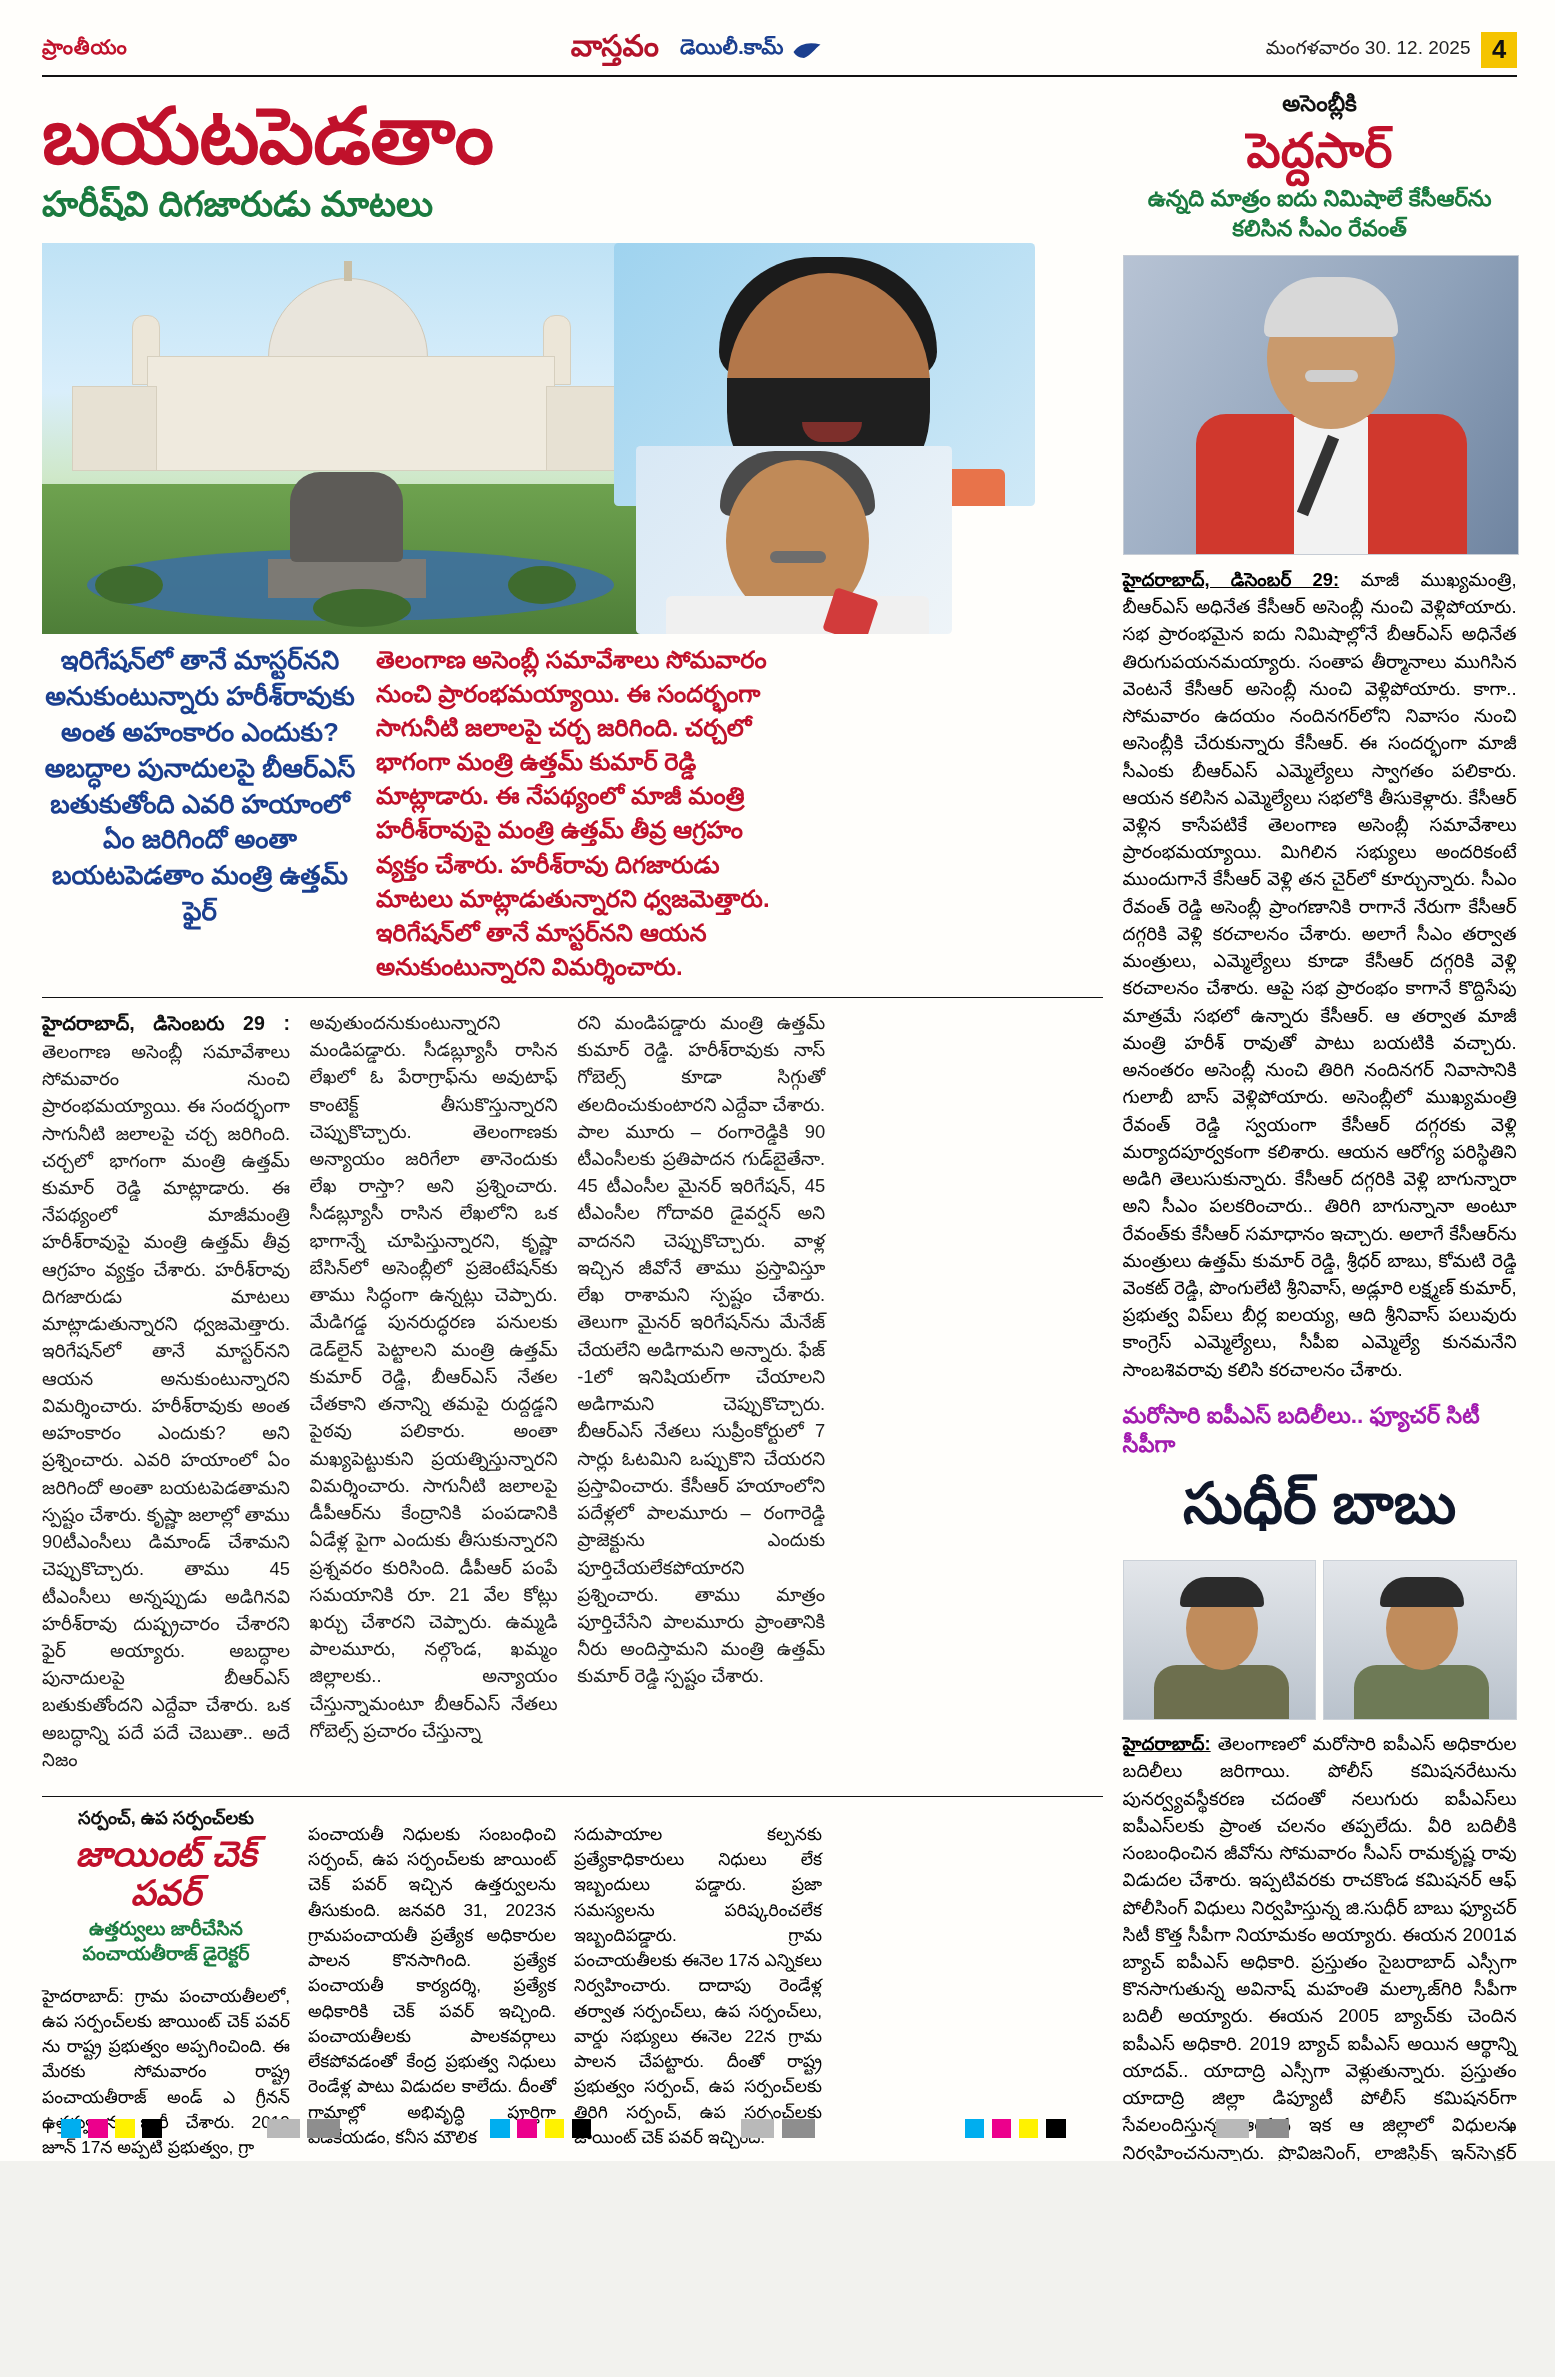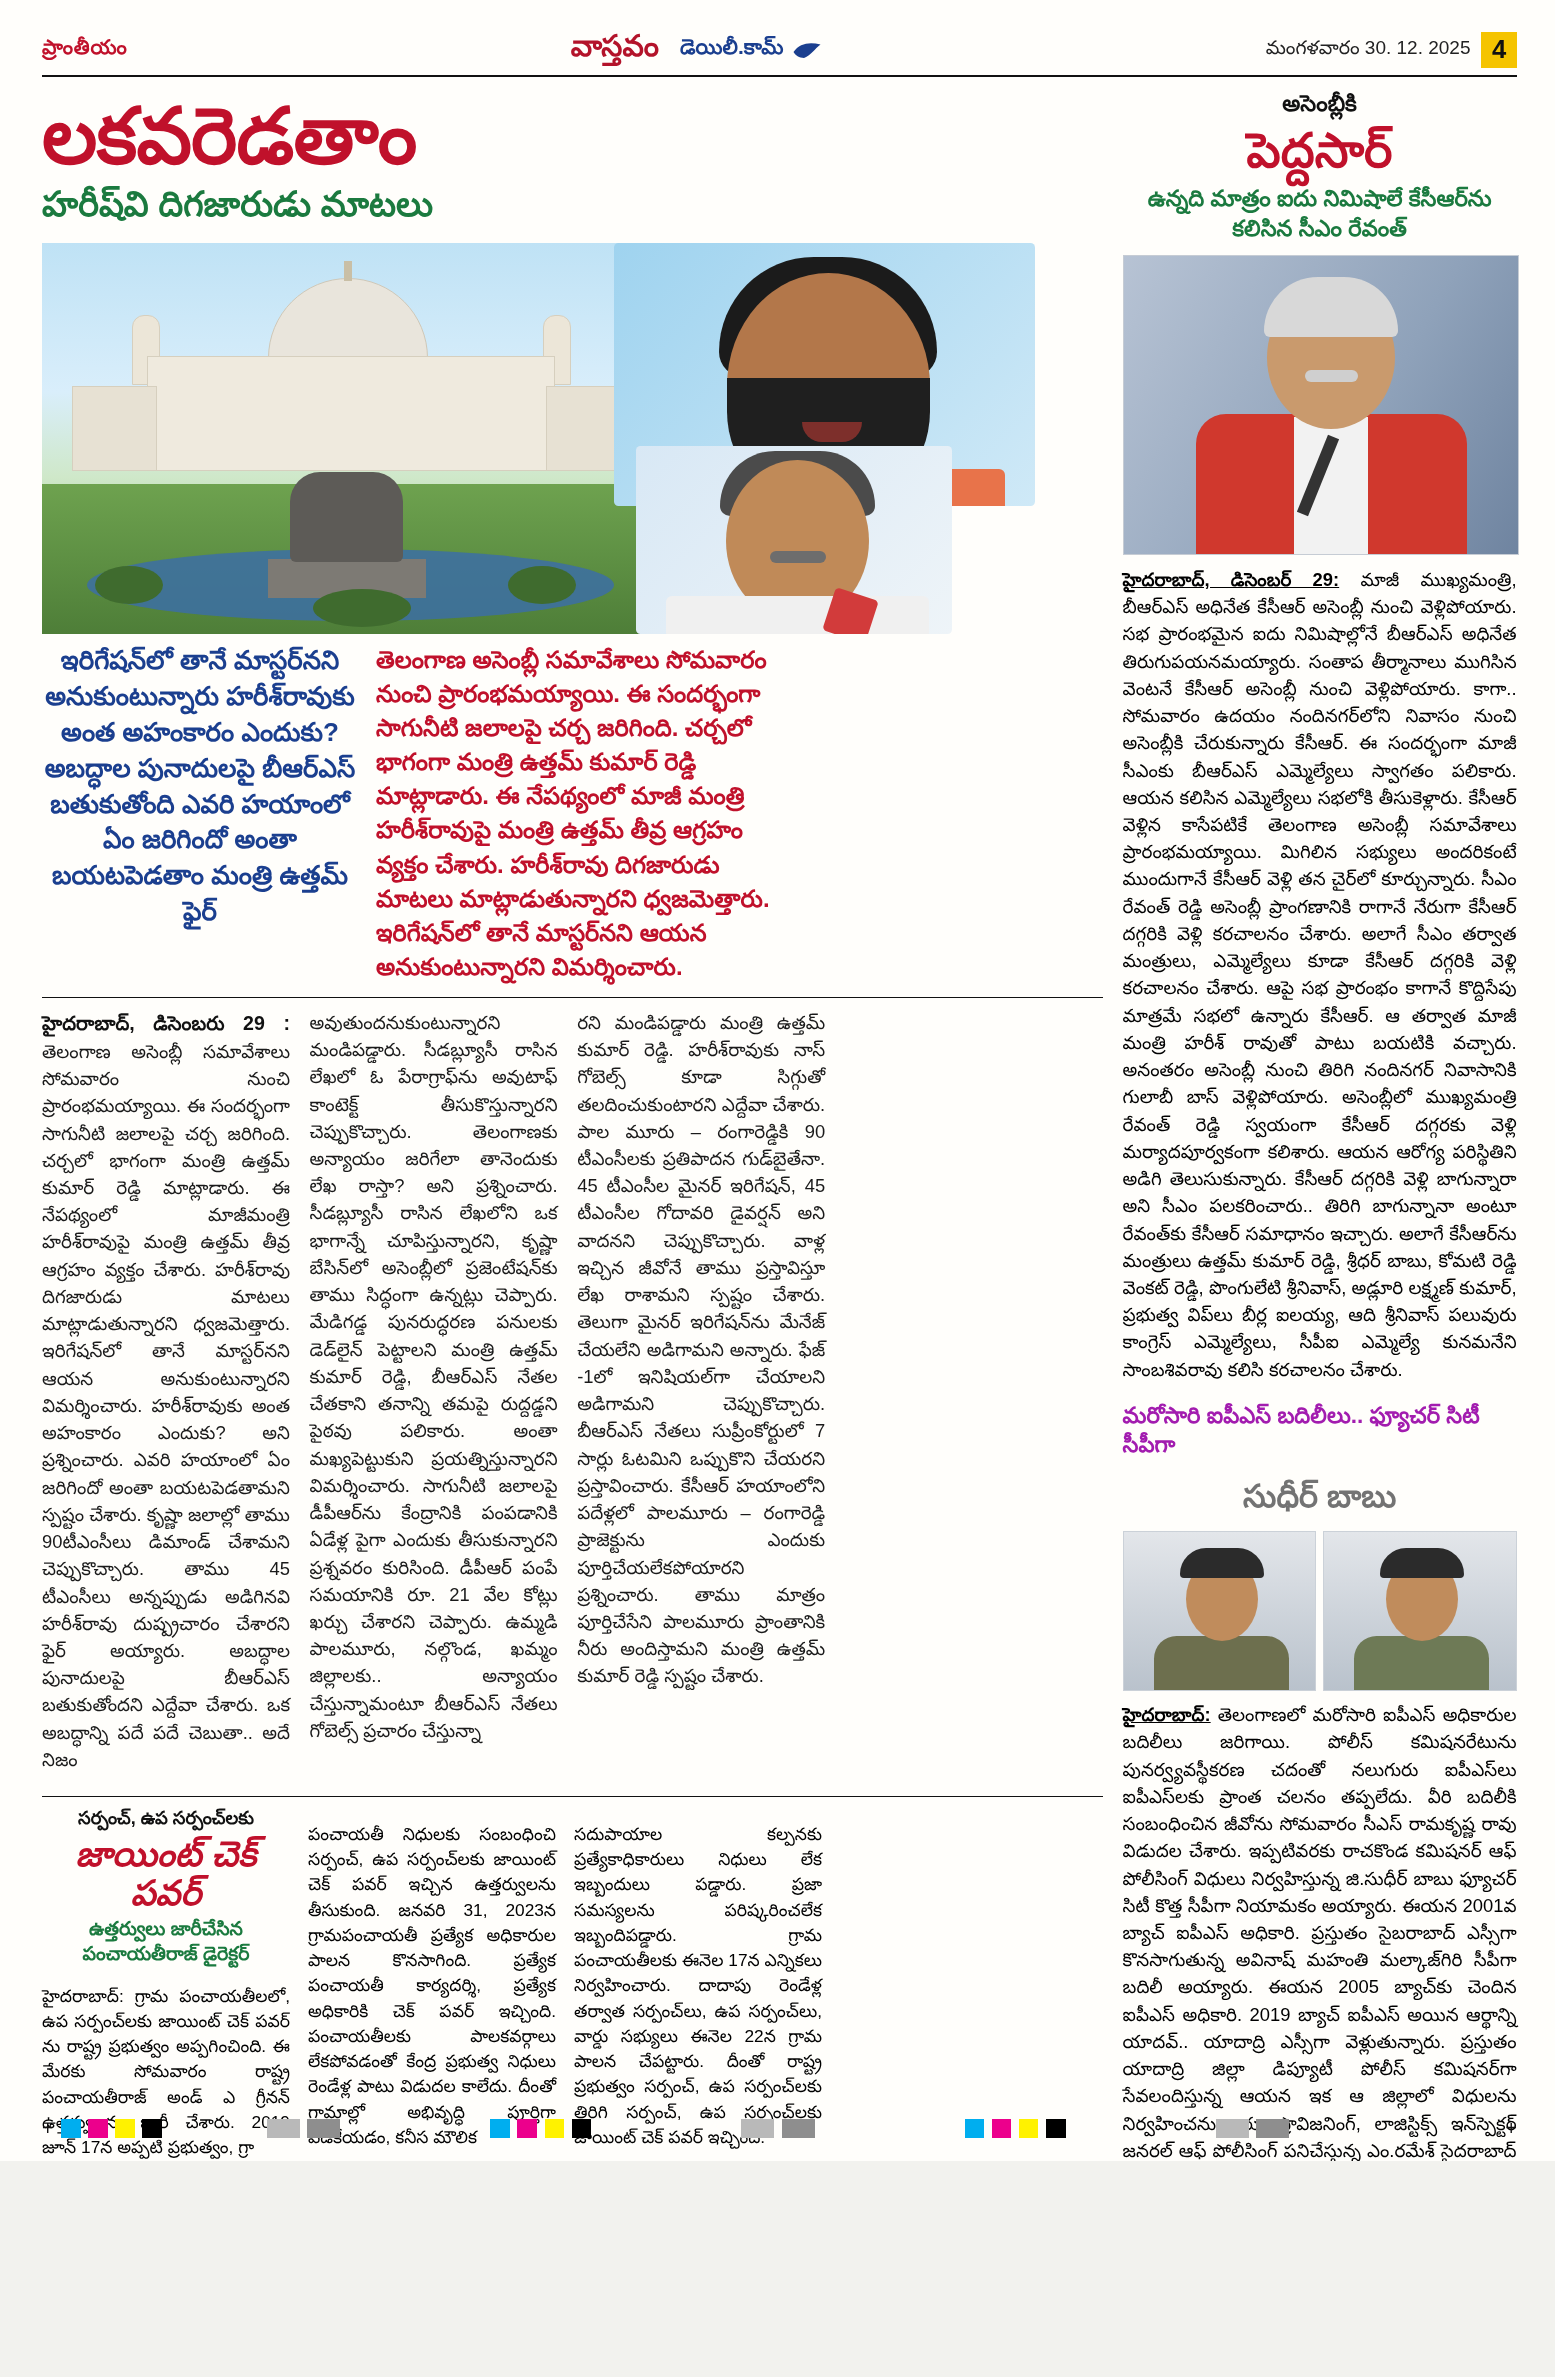--- a/index.html
+++ b/index.html
@@ -85,21 +85,21 @@
   .r-photo .bg{position:absolute;inset:0;background:linear-gradient(120deg,#b7c3d4,#8fa2ba 60%,#6f84a0);}
   .r-photo .head{position:absolute;left:143px;top:30px;width:128px;height:143px;background:#c99a6d;border-radius:50%;}
   .r-photo .hair{position:absolute;left:140px;top:21px;width:134px;height:60px;background:#d8d8d8;border-radius:68px 68px 7.5px 7.5px;}
   .r-photo .mous{position:absolute;left:181px;top:114px;width:53px;height:12px;background:#cfcfcf;border-radius:6px;}
   .r-photo .body{position:absolute;left:72px;top:158px;width:271px;height:143px;background:#d0382d;border-radius:30px 30px 0 0;}
   .r-photo .shirt{position:absolute;left:170px;top:161px;width:74px;height:140px;background:#f2f2f2;}
   .r-photo .mic{position:absolute;left:188px;top:178px;width:12px;height:83px;background:#333;transform:rotate(22deg);}
   .r-text{font-size:18.4px;line-height:1.48;text-align:justify;margin-top:10.5px;}
   .r-text .dl{font-weight:bold;text-decoration:underline;}
   .r-kicker2{text-align:left;color:#a21caf;font-size:22.6px;font-weight:bold;line-height:1.3;margin-top:18px;}
-  .r-head2{text-align:center;color:#737373;font-size:32px;font-weight:bold;margin:18px 0 9px;}
+  .r-head2{text-align:center;color:#0f172a;font-size:57px;font-weight:bold;margin:10px 0 9px;}
   .r-duo{display:flex;gap:7.5px;}
   .r-duo .ph{width:193px;height:158px;background:linear-gradient(#e3e6ea,#b9c2cc);position:relative;overflow:hidden;border:0.8px solid #cbd1d8;}
   .r-duo .ph .hd{position:absolute;left:62px;top:25.6px;width:72px;height:84px;background:#c08c5c;border-radius:50%;}
   .r-duo .ph .cap{position:absolute;left:56px;top:16.6px;width:84px;height:30px;background:#2b2b2b;border-radius:30px 30px 4.5px 4.5px;}
   .r-duo .ph .uni{position:absolute;left:30px;top:104px;width:135px;height:60px;background:#6d6f4e;border-radius:22.6px 22.6px 0 0;}
 
   
   .colorbar{position:absolute;left:42px;bottom:19.6px;width:1475px;height:25.6px;display:flex;align-items:center;gap:7.5px;}
   .sw{width:19.6px;height:19.6px;}
   .crossmark{font-size:19.6px;color:#111;}
@@ -122,21 +122,21 @@
       </div>
       <div class="right">
         <span class="date">మంగళవారం  30. 12. 2025</span>
         <span class="pagenum">4</span>
       </div>
     </div>
 
     <div class="body-wrap">
 
       <div class="left-zone">
-        <div class="headline">లకవరెడతాం</div>
+        <div class="headline">బయటపెడతాం</div>
         <div class="subhead">హరీష్‌వి దిగజారుడు మాటలు</div>
 
         <div class="hero">
           <div class="bldg">
             <div class="minaret" style="left:90px"></div>
             <div class="minaret" style="left:501px"></div>
             <div class="dome"></div>
             <div class="block"></div>
             <div class="wing-l"></div>
             <div class="wing-r"></div>

